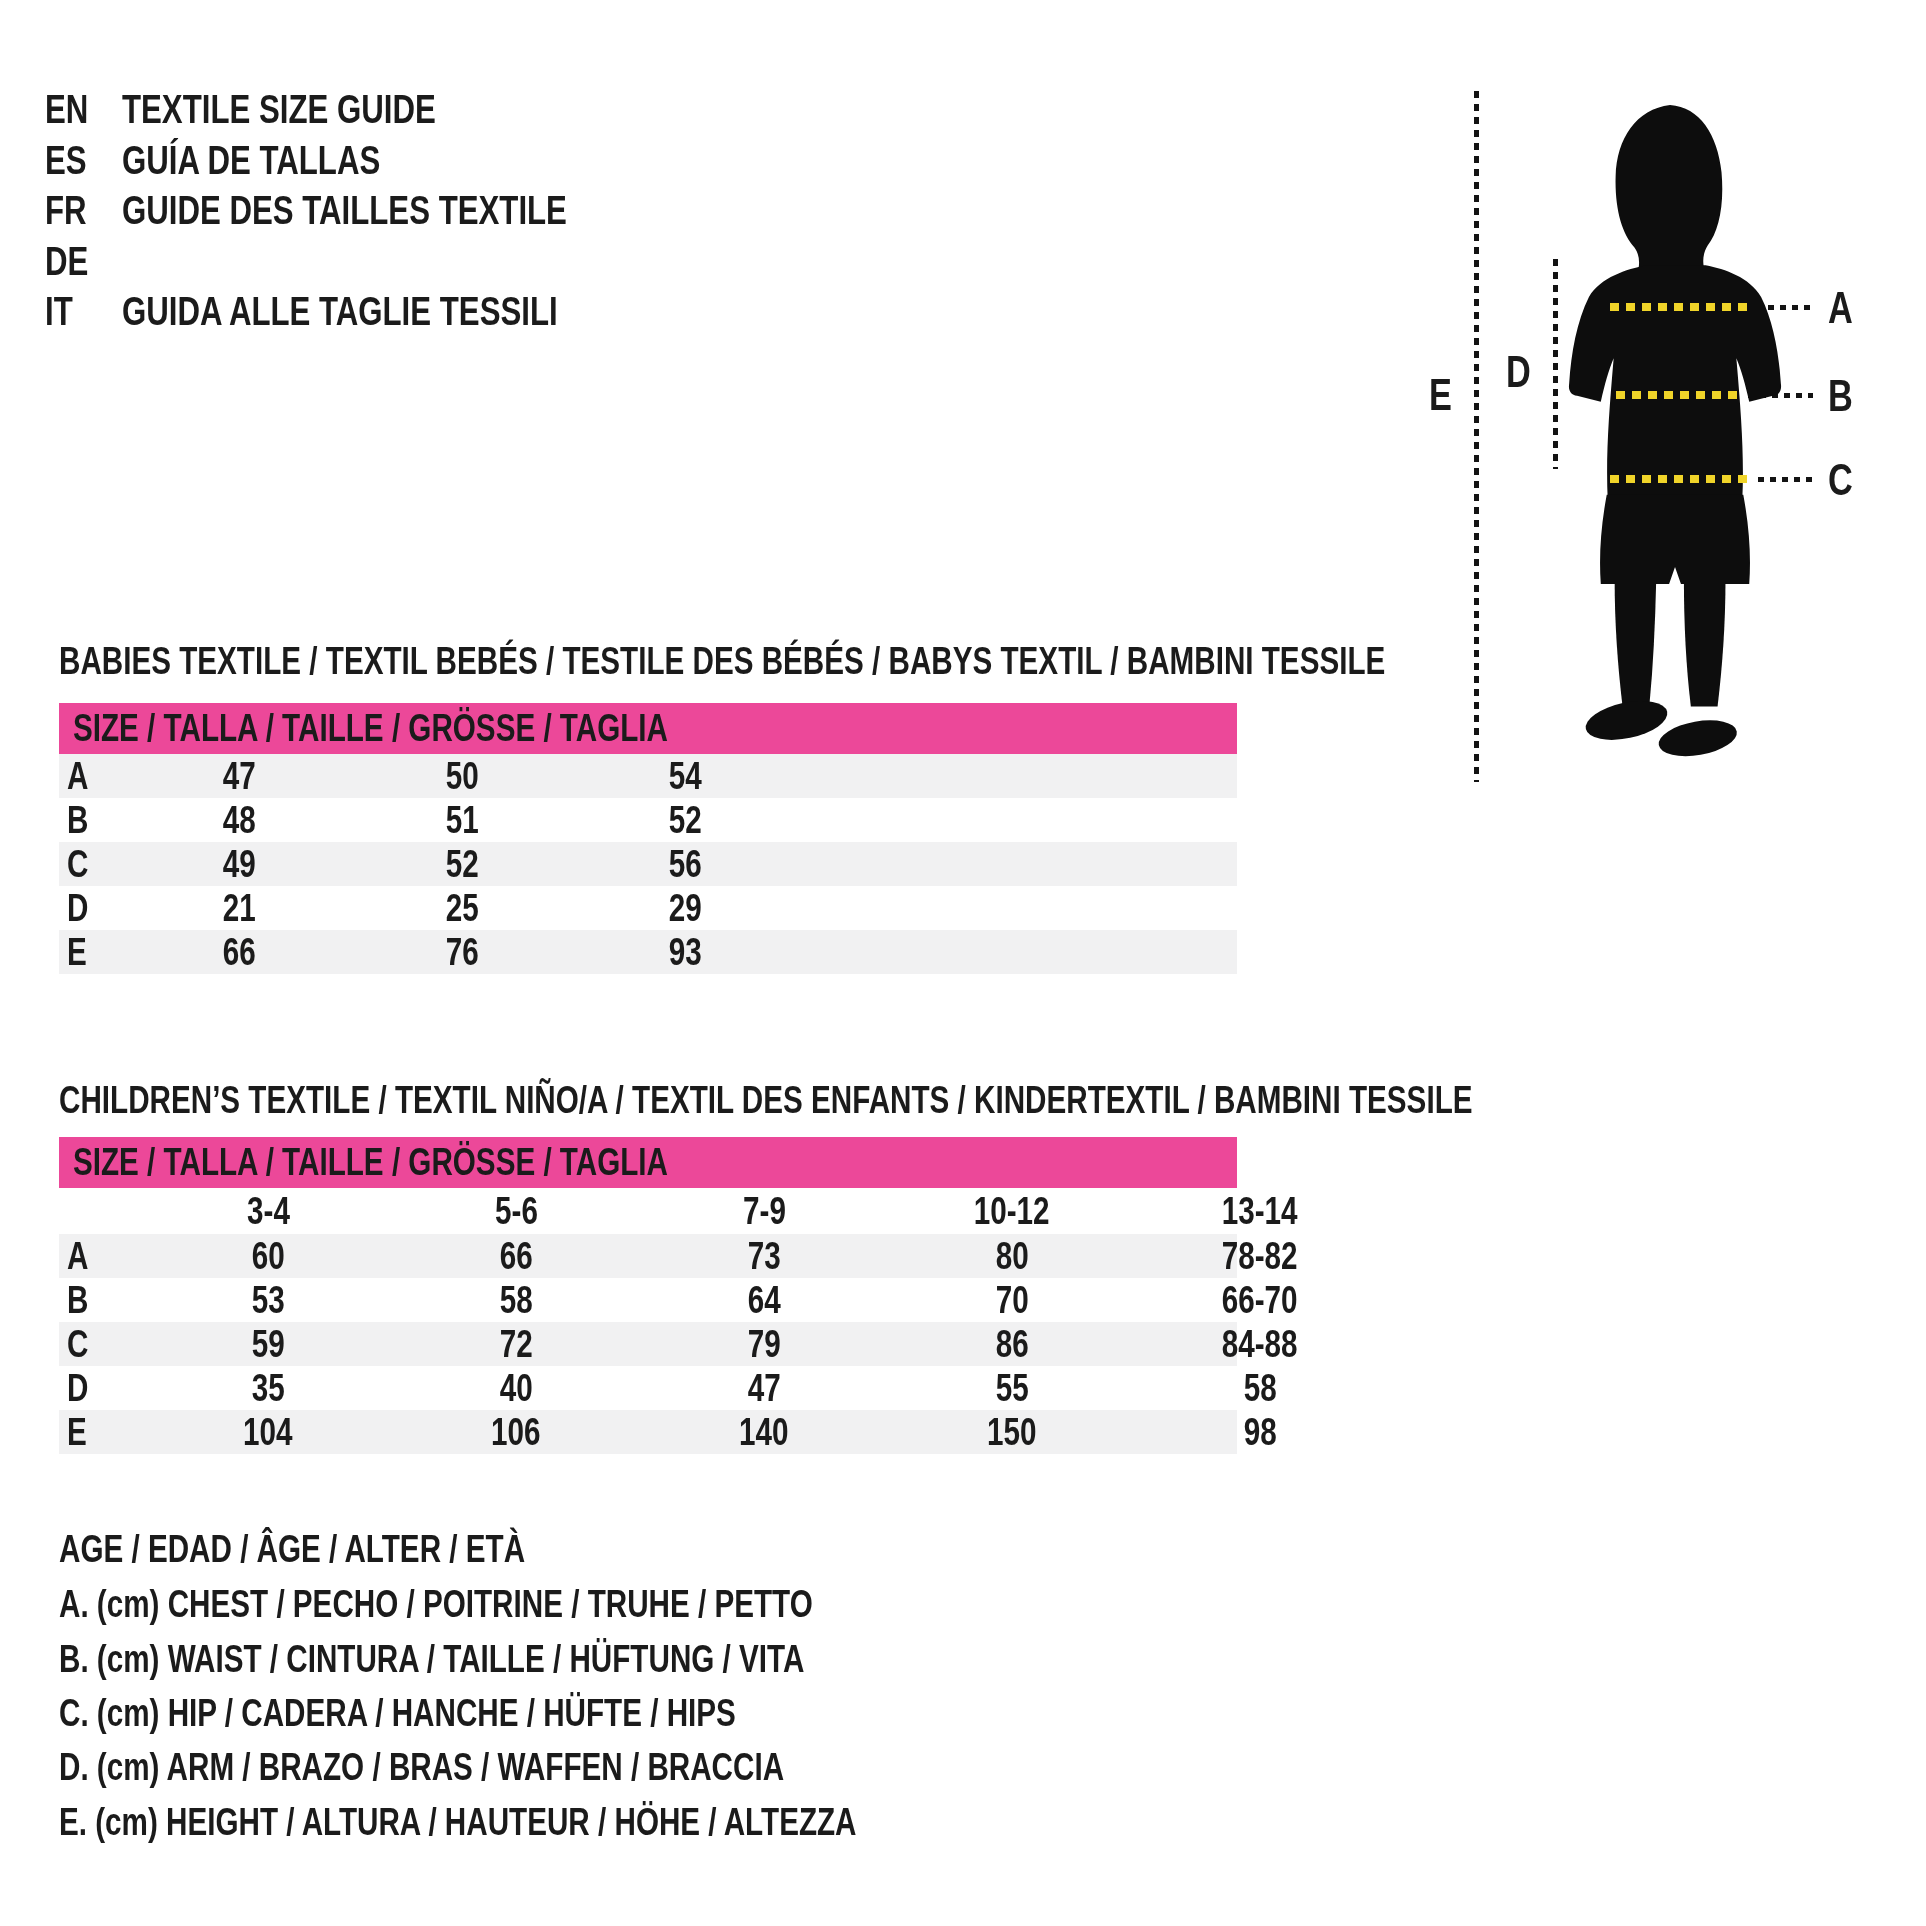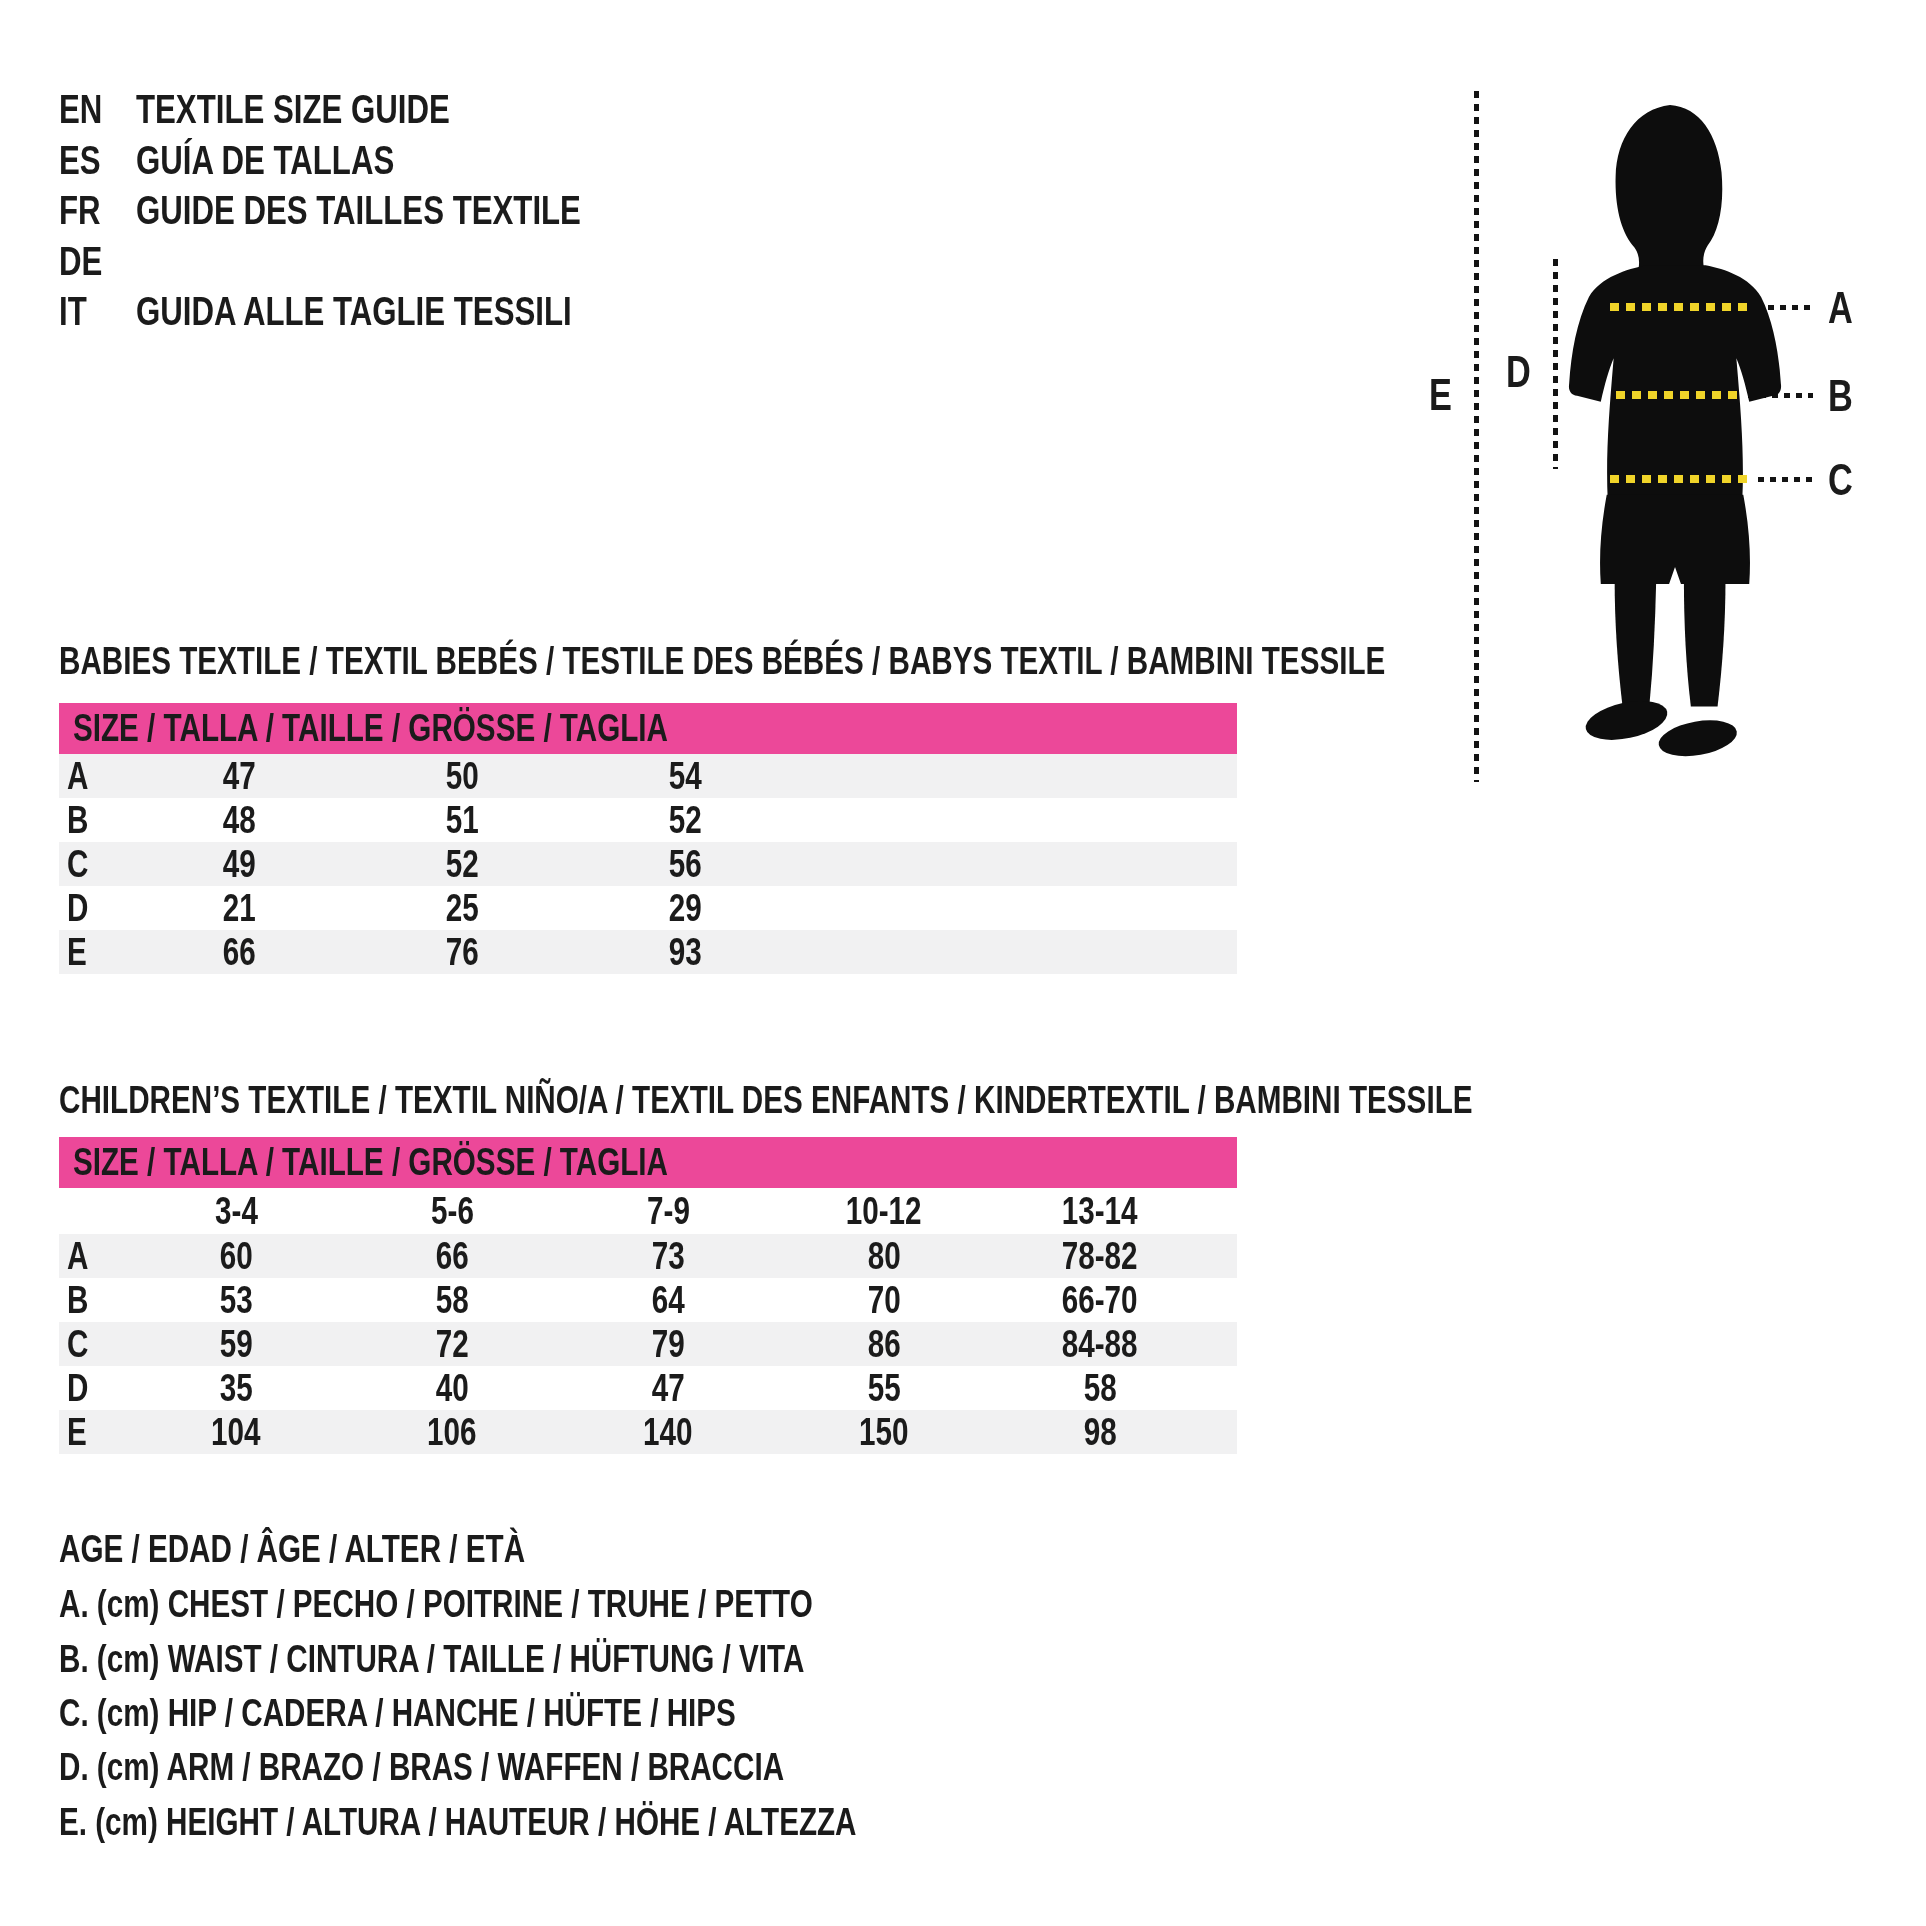--- a/index.html
+++ b/index.html
@@ -6,39 +6,39 @@
   #canvas {
     position:relative; width:1927px; height:1927px; background:#ffffff;
     font-family:"Liberation Sans","DejaVu Sans",sans-serif;
     color:#1b1b1b; overflow:hidden;
   }
   .abs { position:absolute; }
   .cond  { display:inline-block; transform:scaleX(0.78); transform-origin:0 50%; white-space:nowrap; }
   .cond-c{ display:inline-block; transform:scaleX(0.78); transform-origin:50% 50%; white-space:nowrap; }
 
   
-  .lang-row { position:absolute; left:59px; height:50px; display:flex; align-items:center; }
+  .lang-row { position:absolute; left:45px; height:50px; display:flex; align-items:center; }
   .lang-code { width:77px; font-size:40px; font-weight:700; }
   .lang-title{ font-size:40px; font-weight:700; }
 
   
   .vdash { width:5px; background:repeating-linear-gradient(180deg,#131313 0 7px,transparent 7px 13px); }
   .hdash-black { height:5px; background:repeating-linear-gradient(90deg,#131313 0 6px,transparent 6px 12px); }
   .hdash-yellow{ height:8px; background:repeating-linear-gradient(90deg,#f0d429 0 9px,transparent 9px 16px); z-index:3; }
   .fig-label { font-size:44px; font-weight:700; }
 
   
   .section-heading { font-size:38px; font-weight:700; }
 
   
   .size-bar { background:#ec4899; display:flex; align-items:center; padding-left:14px;
               font-size:38px; font-weight:700; }
   .trow { display:grid; align-items:stretch; }
   .btable .trow { grid-template-columns:69px 223px 223px 223px 1fr; }
-  .ctable .trow { grid-template-columns:69px 216px 216px 216px 216px 216px 1fr; }
+  .ctable .trow { grid-template-columns:69px 216px 216px 216px 216px 216px 1fr;gap:32px; }
   .trow.stripe { background:#f1f1f2; }
   .tcell { display:flex; align-items:center; justify-content:center;
            font-size:38px; font-weight:700; }
   .tcell.rowlabel { justify-content:flex-start; padding-left:8px; }
 
   
   .legend-line { position:absolute; left:59px; font-size:38px; font-weight:700; height:44px;
                  display:flex; align-items:center; }
 
   svg { display:block; }

